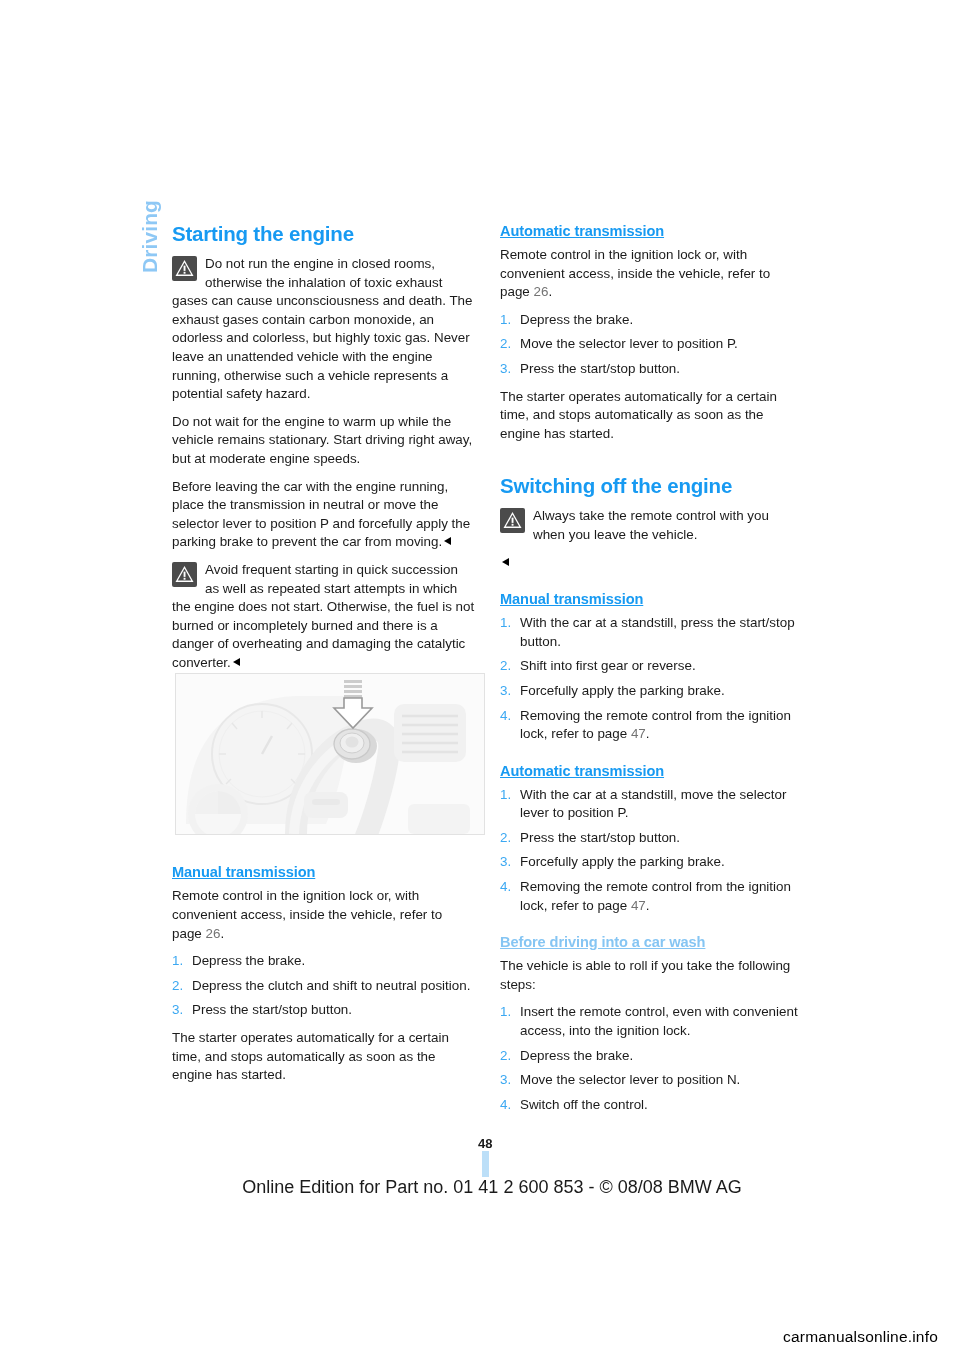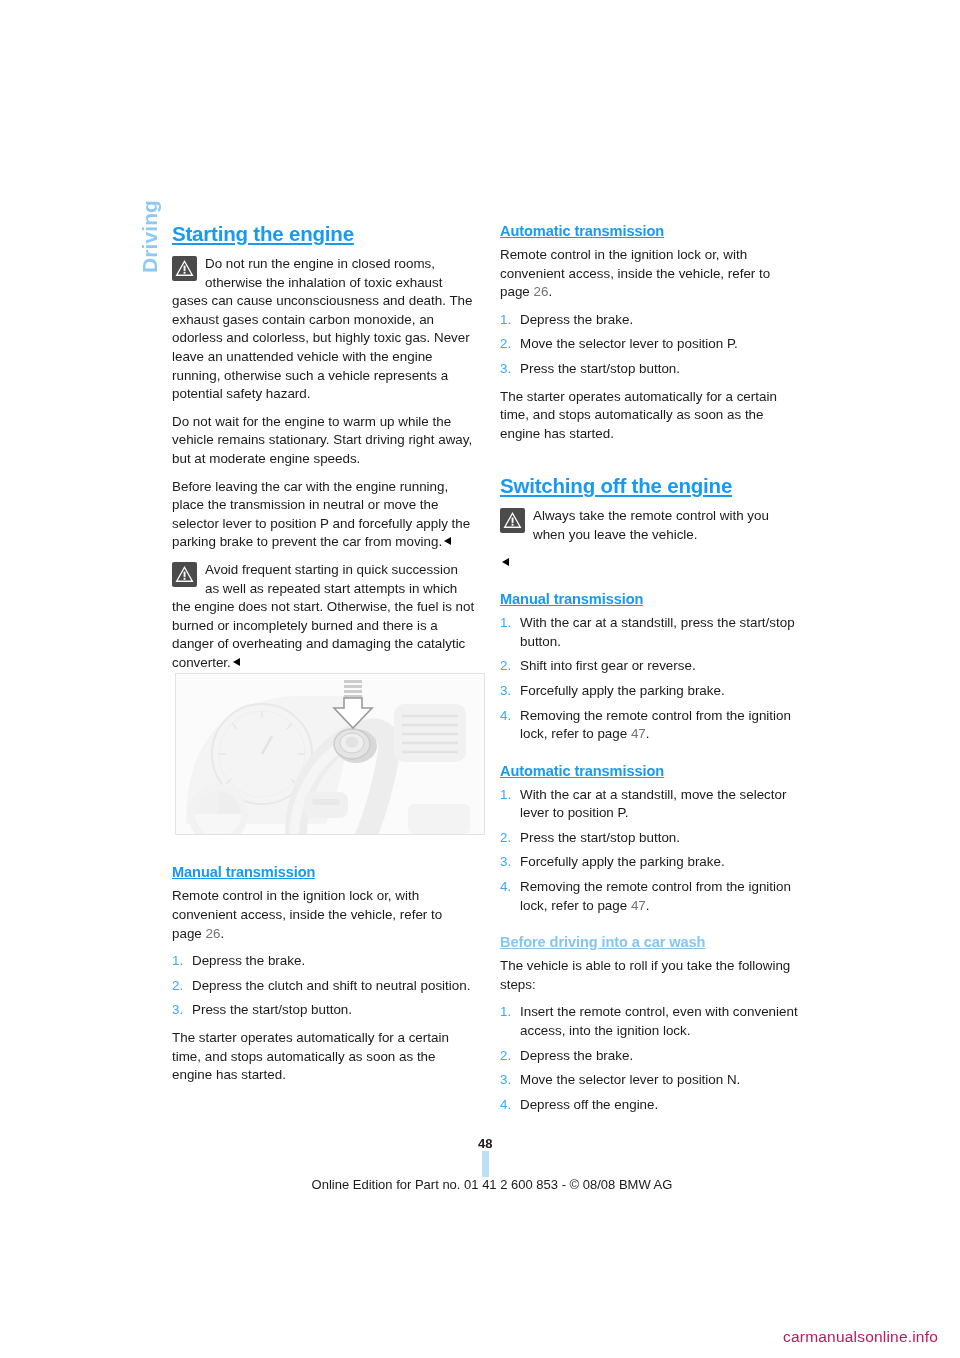--- a/index.html
+++ b/index.html
@@ -52,21 +52,20 @@
   .col-left  { left: 172px; }
   .col-right { left: 500px; }
 
   h1.sec {
     font-size: 20.5px;
     font-weight: bold;
     color: #179af2;
     letter-spacing: -0.2px;
     margin-bottom: 9px;
     line-height: 24px;
-    text-decoration: underline;
   }
   h2.sub {
     font-size: 14.6px;
     font-weight: bold;
     color: #179af2;
     margin-bottom: 5px;
     letter-spacing: -0.1px;
     line-height: 19px;
     text-decoration: underline;
   }
@@ -149,30 +148,30 @@
     color: #1b1b1b;
     width: 28px;
   }
   .folio-bar {
     width: 7px;
     height: 26px;
     background: #bcdff8;
     margin-right: 13px;
   }
   .footer-text {
-    font-size: 13px;
+    font-size: 18px;
     color: #1b1b1b;
   }
 
   .watermark {
     position: absolute;
     right: 22px;
     bottom: 12px;
     font-size: 15.5px;
-    color: #be185d;
+    color: #000000;
     letter-spacing: 0.2px;
   }
 </style>
 </head>
 <body>
 
 <div class="page">
 
   <div class="chapter-tab">
     <div class="chapter-tab-label">Driving</div>
@@ -397,21 +396,21 @@
       <li>
         <span class="num">2.</span>
         <span class="txt">Depress the brake.</span>
       </li>
       <li>
         <span class="num">3.</span>
         <span class="txt">Move the selector lever to position N.</span>
       </li>
       <li>
         <span class="num">4.</span>
-        <span class="txt">Depress off the engine.</span>
+        <span class="txt">Switch off the control.</span>
       </li>
     </ol>
   </div>
 
   <div class="footer">
     <div class="folio">48</div>
     <div class="folio-bar"></div>
     <div class="footer-text">Online Edition for Part no. 01 41 2 600 853 - © 08/08 BMW AG</div>
   </div>
 

